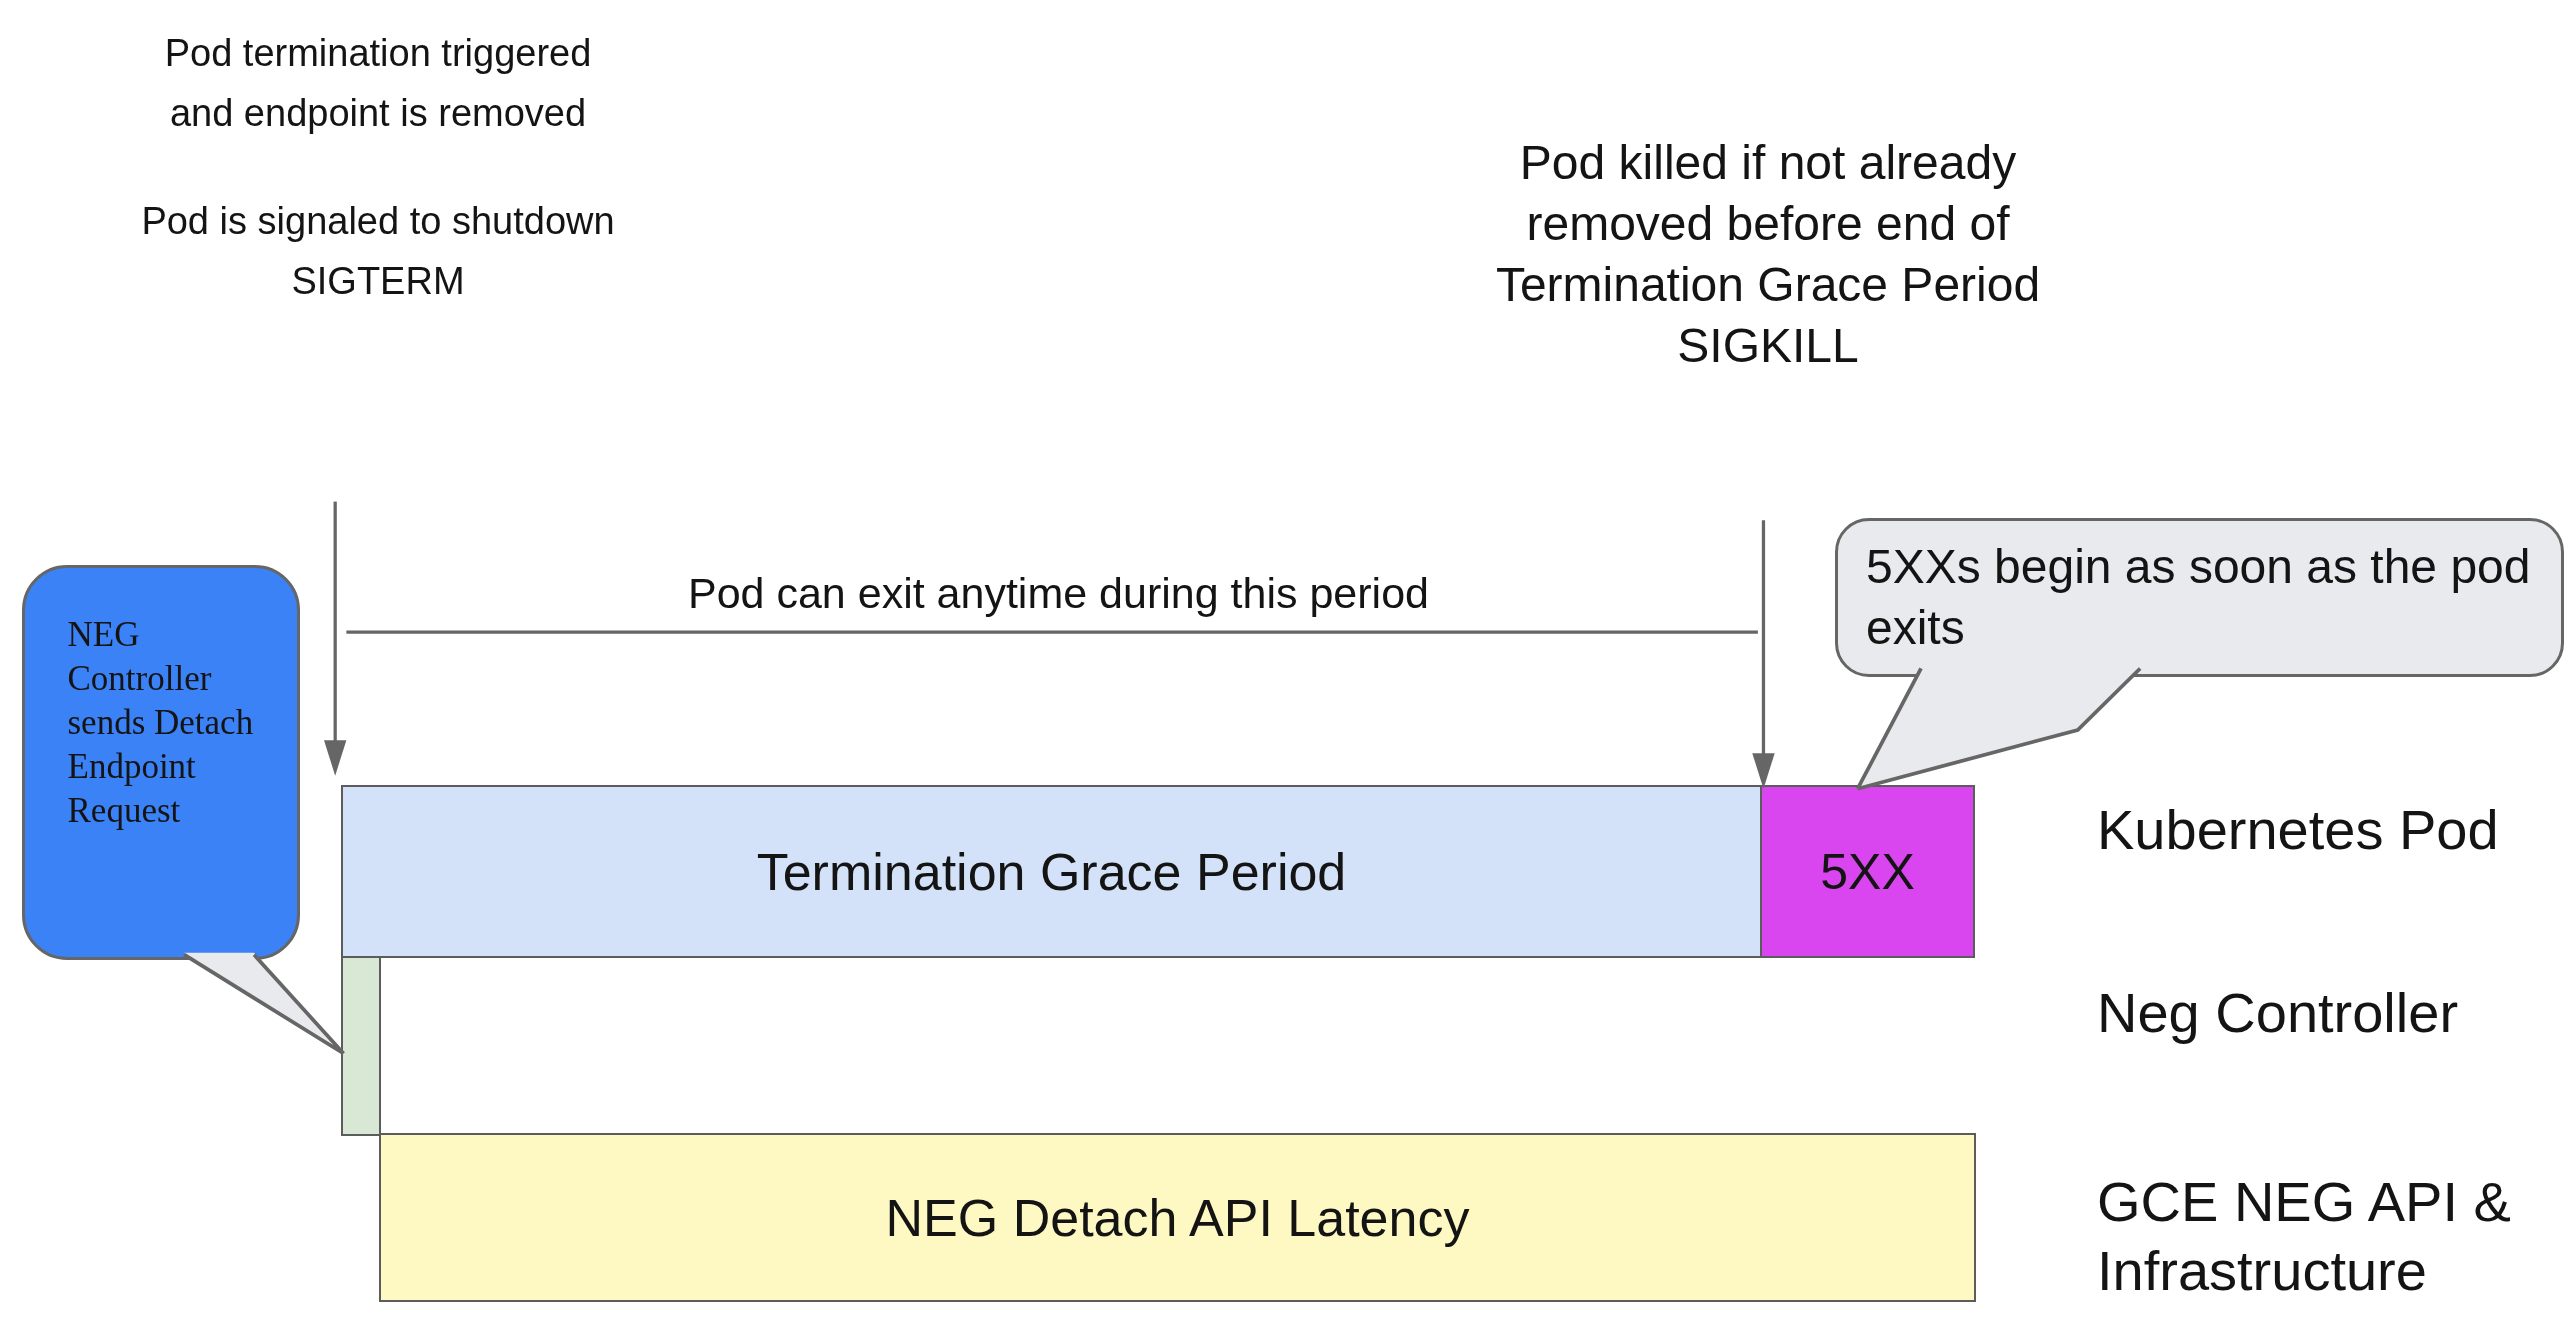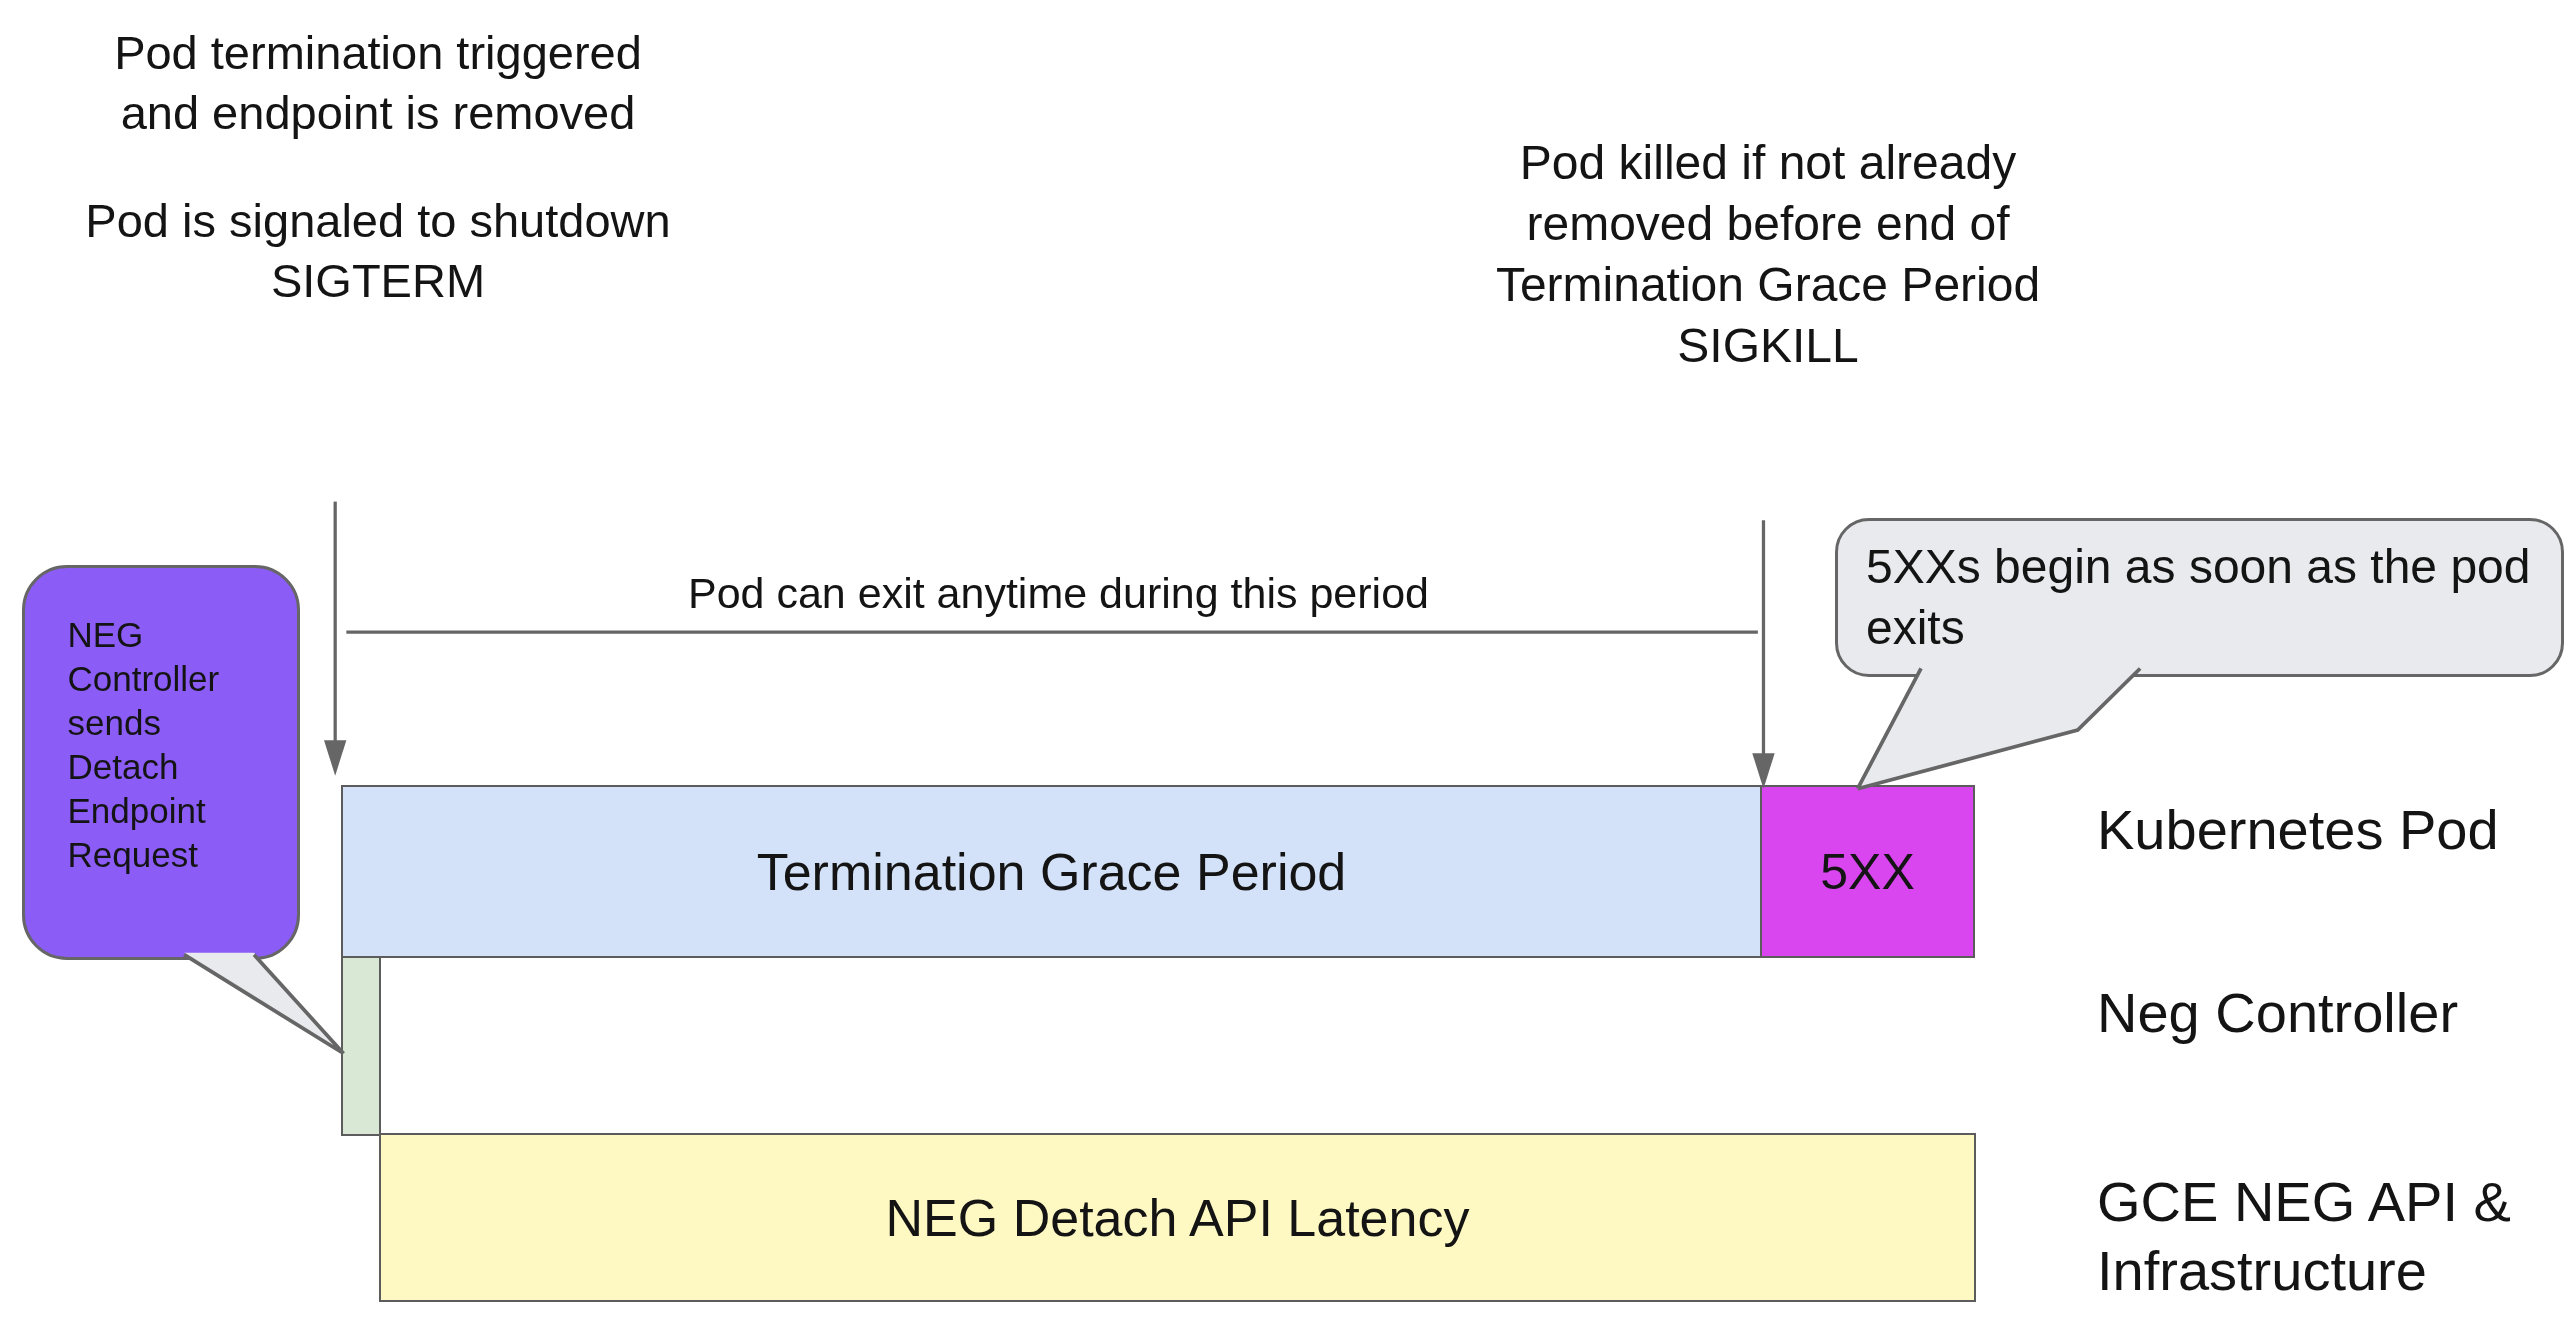--- a/index.html
+++ b/index.html
@@ -1,21 +1,21 @@
 <!DOCTYPE html>
 <html style="font-size:15px"><head>
 <meta charset="utf-8">
 <style>
   html,body{margin:0;padding:0;background:#fff;}
   .stage{
     position:relative;width:2576px;height:1336px;background:#ffffff;overflow:hidden;
     font-family:"Liberation Sans",sans-serif;color:#141414;
   }
   
-  .note{position:absolute;text-align:center;font-size:47px;line-height:60px;}
+  .note{position:absolute;text-align:center;font-size:38px;line-height:60px;}
   .note-top-left{left:56px;top:23px;width:644px;}
   .note-top-right{left:1460px;top:132px;width:616px;font-size:48px;line-height:61px;}
   .note .para2{margin-top:48px;}
   .period-label{
     position:absolute;left:359px;top:567px;width:1399px;text-align:center;
     font-size:43px;line-height:52px;
   }
   
   .bar{
     position:absolute;box-sizing:border-box;border:2.8px solid #5c5c5c;
@@ -84,21 +84,21 @@
   </div>
   <div class="bar bar-neg" style="background: rgb(217, 232, 213);"></div>
   <div class="bar bar-latency" style="background: #fef9c3;">
     <span>NEG Detach API Latency</span>
   </div>
 
   <div class="lane-label lane-label-neg">Neg Controller</div>
   <div class="lane-label lane-label-pod">Kubernetes Pod</div>
   <div class="lane-label lane-label-gce">GCE NEG API &amp; Infrastructure</div>
 
-  <div class="bubble bubble-left" style="background: #8b5cf6;">
+  <div class="bubble bubble-left" style="background: #3b82f6; font-family: Liberation Serif, serif;">
     <span>NEG Controller sends Detach Endpoint Request</span>
   </div>
   <div class="bubble bubble-right" style="background: rgb(232, 234, 237);">
     <span>5XXs begin as soon as the pod exits</span>
   </div>
 
   <svg class="overlay" width="2576" height="1336" viewBox="0 0 2762 1433">
 
     <g>
       <line class="conn" x1="359" y1="538" x2="359" y2="796"></line>

